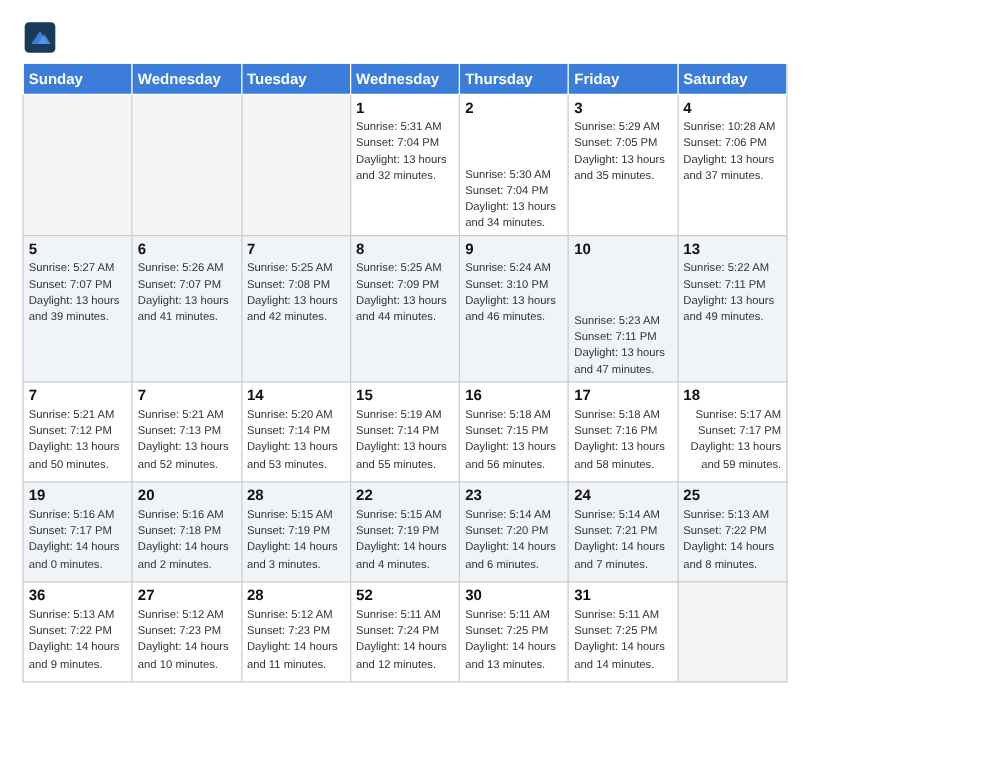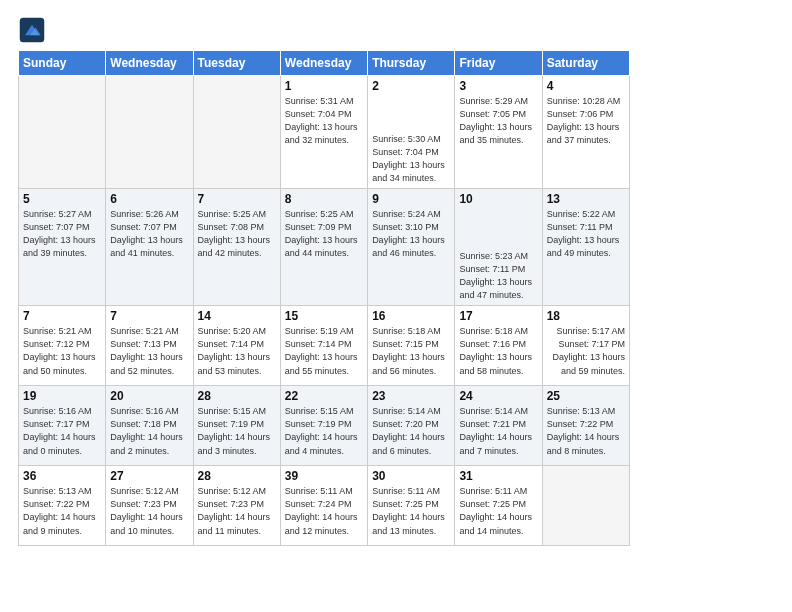--- a/index.html
+++ b/index.html
@@ -329,21 +329,21 @@
 and 10 minutes.</div>
           </td>
           <td>
             <div class="day-number">28</div>
             <div class="day-info" style="white-space: pre-line;">Sunrise: 5:12 AM
 Sunset: 7:23 PM
 Daylight: 14 hours
 and 11 minutes.</div>
           </td>
           <td>
-            <div class="day-number">39</div>
+            <div class="day-number">52</div>
             <div class="day-info" style="white-space: pre-line;">Sunrise: 5:11 AM
 Sunset: 7:24 PM
 Daylight: 14 hours
 and 12 minutes.</div>
           </td>
           <td>
             <div class="day-number">30</div>
             <div class="day-info" style="white-space: pre-line;">Sunrise: 5:11 AM
 Sunset: 7:25 PM
 Daylight: 14 hours

